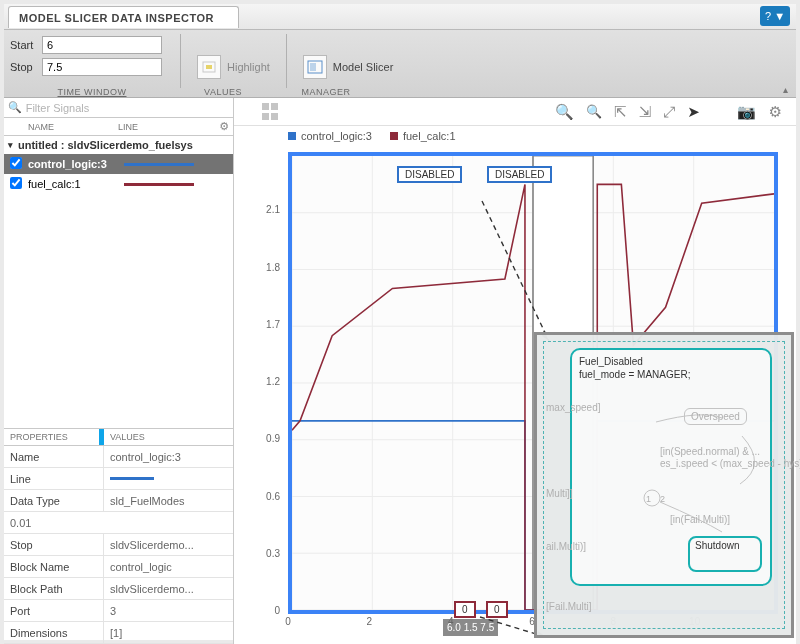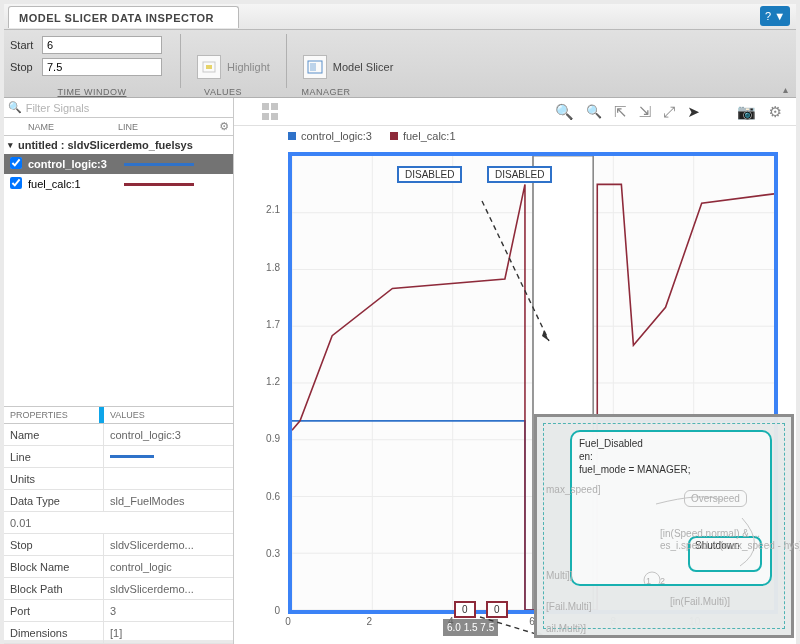--- a/index.html
+++ b/index.html
@@ -53,21 +53,21 @@
 .legend{height:20px;display:flex;align-items:center;gap:18px;padding-left:54px;font-size:11px;color:#555;}
 .lg-item{display:flex;align-items:center;gap:5px;}
 .lg-sw{width:8px;height:8px;}
 .plot-area{position:absolute;left:54px;top:54px;right:18px;bottom:30px;border:4px solid #3b82f6;background:#fcfcfc;}
 .axis-y{position:absolute;left:0;top:54px;bottom:30px;width:52px;}
 .axis-y span{position:absolute;right:6px;font-size:10px;color:#666;transform:translateY(-50%);}
 .axis-x{position:absolute;left:54px;right:6px;bottom:8px;height:20px;}
 .axis-x span{position:absolute;font-size:10px;color:#666;transform:translateX(-50%);}
 .time-cursor-box{position:absolute;bottom:0;height:17px;background:#8a8a8a;color:#fff;font-size:10px;padding:1px 4px;display:flex;align-items:center;gap:3px;}
 .badge{position:absolute;border:2px solid;background:#fff;font-size:10px;padding:1px 6px;color:#333;}
-.callout{position:absolute;right:2px;bottom:2px;width:260px;height:224px;border:3px solid #8d8d8d;background:rgba(230,233,233,0.97);z-index:5;}
+.callout{position:absolute;right:2px;bottom:2px;width:260px;height:306px;border:3px solid #8d8d8d;background:rgba(230,233,233,0.97);z-index:5;}
 .callout-inner{position:absolute;inset:6px;border:1px dashed #4fb3b3;}
 .state-box{position:absolute;border:2px solid #18b0b0;border-radius:10px;background:rgba(255,255,255,0.7);}
 .shutdown{position:absolute;border:2px solid #18b0b0;border-radius:8px;width:74px;height:36px;}
 .ghost-text{position:absolute;font-size:10px;color:#b0b0b0;}
 .ghost-box{position:absolute;border:1px solid #c4c4c4;border-radius:6px;color:#b0b0b0;font-size:10px;padding:2px 6px;}
 </style>
 </head>
 <body>
 
 <div class="app-outer">
@@ -153,24 +153,20 @@
     <div class="props-table" id="props-body">
           <div class="pr">
             <div class="pk">Name</div>
             <div class="pv">control_logic:3</div>
           </div>
           <div class="pr">
             <div class="pk">Line</div>
             <div class="pv">
               <div style="width:44px;height:3px;background:#2f72c9;"></div>
             </div>
-          </div>
-          <div class="pr">
-            <div class="pk">Units</div>
-            <div class="pv"></div>
           </div>
           <div class="pr">
             <div class="pk">Data Type</div>
             <div class="pv">sld_FuelModes</div>
           </div>
           <div class="pr">
             <div class="pv">0.01</div>
           </div>
           <div class="pr">
             <div class="pk">Stop</div>
@@ -272,21 +268,20 @@
         </div>
 
   </div>
 </div>
 
 <div class="callout">
  <div class="callout-inner">
   <div class="state-box" style="top:6px;left:26px;right:12px;bottom:42px;">
     <div style="padding:5px 7px;font-size:10px;color:#333;line-height:1.3;">
       <div>Fuel_Disabled</div>
-      <div>en:</div>
       <div>fuel_mode = MANAGER;</div>
     </div>
     <div class="shutdown" style="bottom:12px;left:116px;display:flex;align-items:flex-start;padding:2px 5px;">
       <span style="font-size:10px;color:#333;">Shutdown</span>
     </div>
     <svg width="100%" height="100%" style="position:absolute;top:0;left:0;pointer-events:none;">
       <circle cx="80" cy="148" r="8" fill="none" stroke="#c4c4c4"></circle>
       <text x="74" y="152" font-size="9" fill="#b0b0b0">1</text>
       <text x="88" y="152" font-size="9" fill="#b0b0b0">2</text>
       <path d="M 84 72 Q 130 60 150 68" fill="none" stroke="#c4c4c4"></path>

